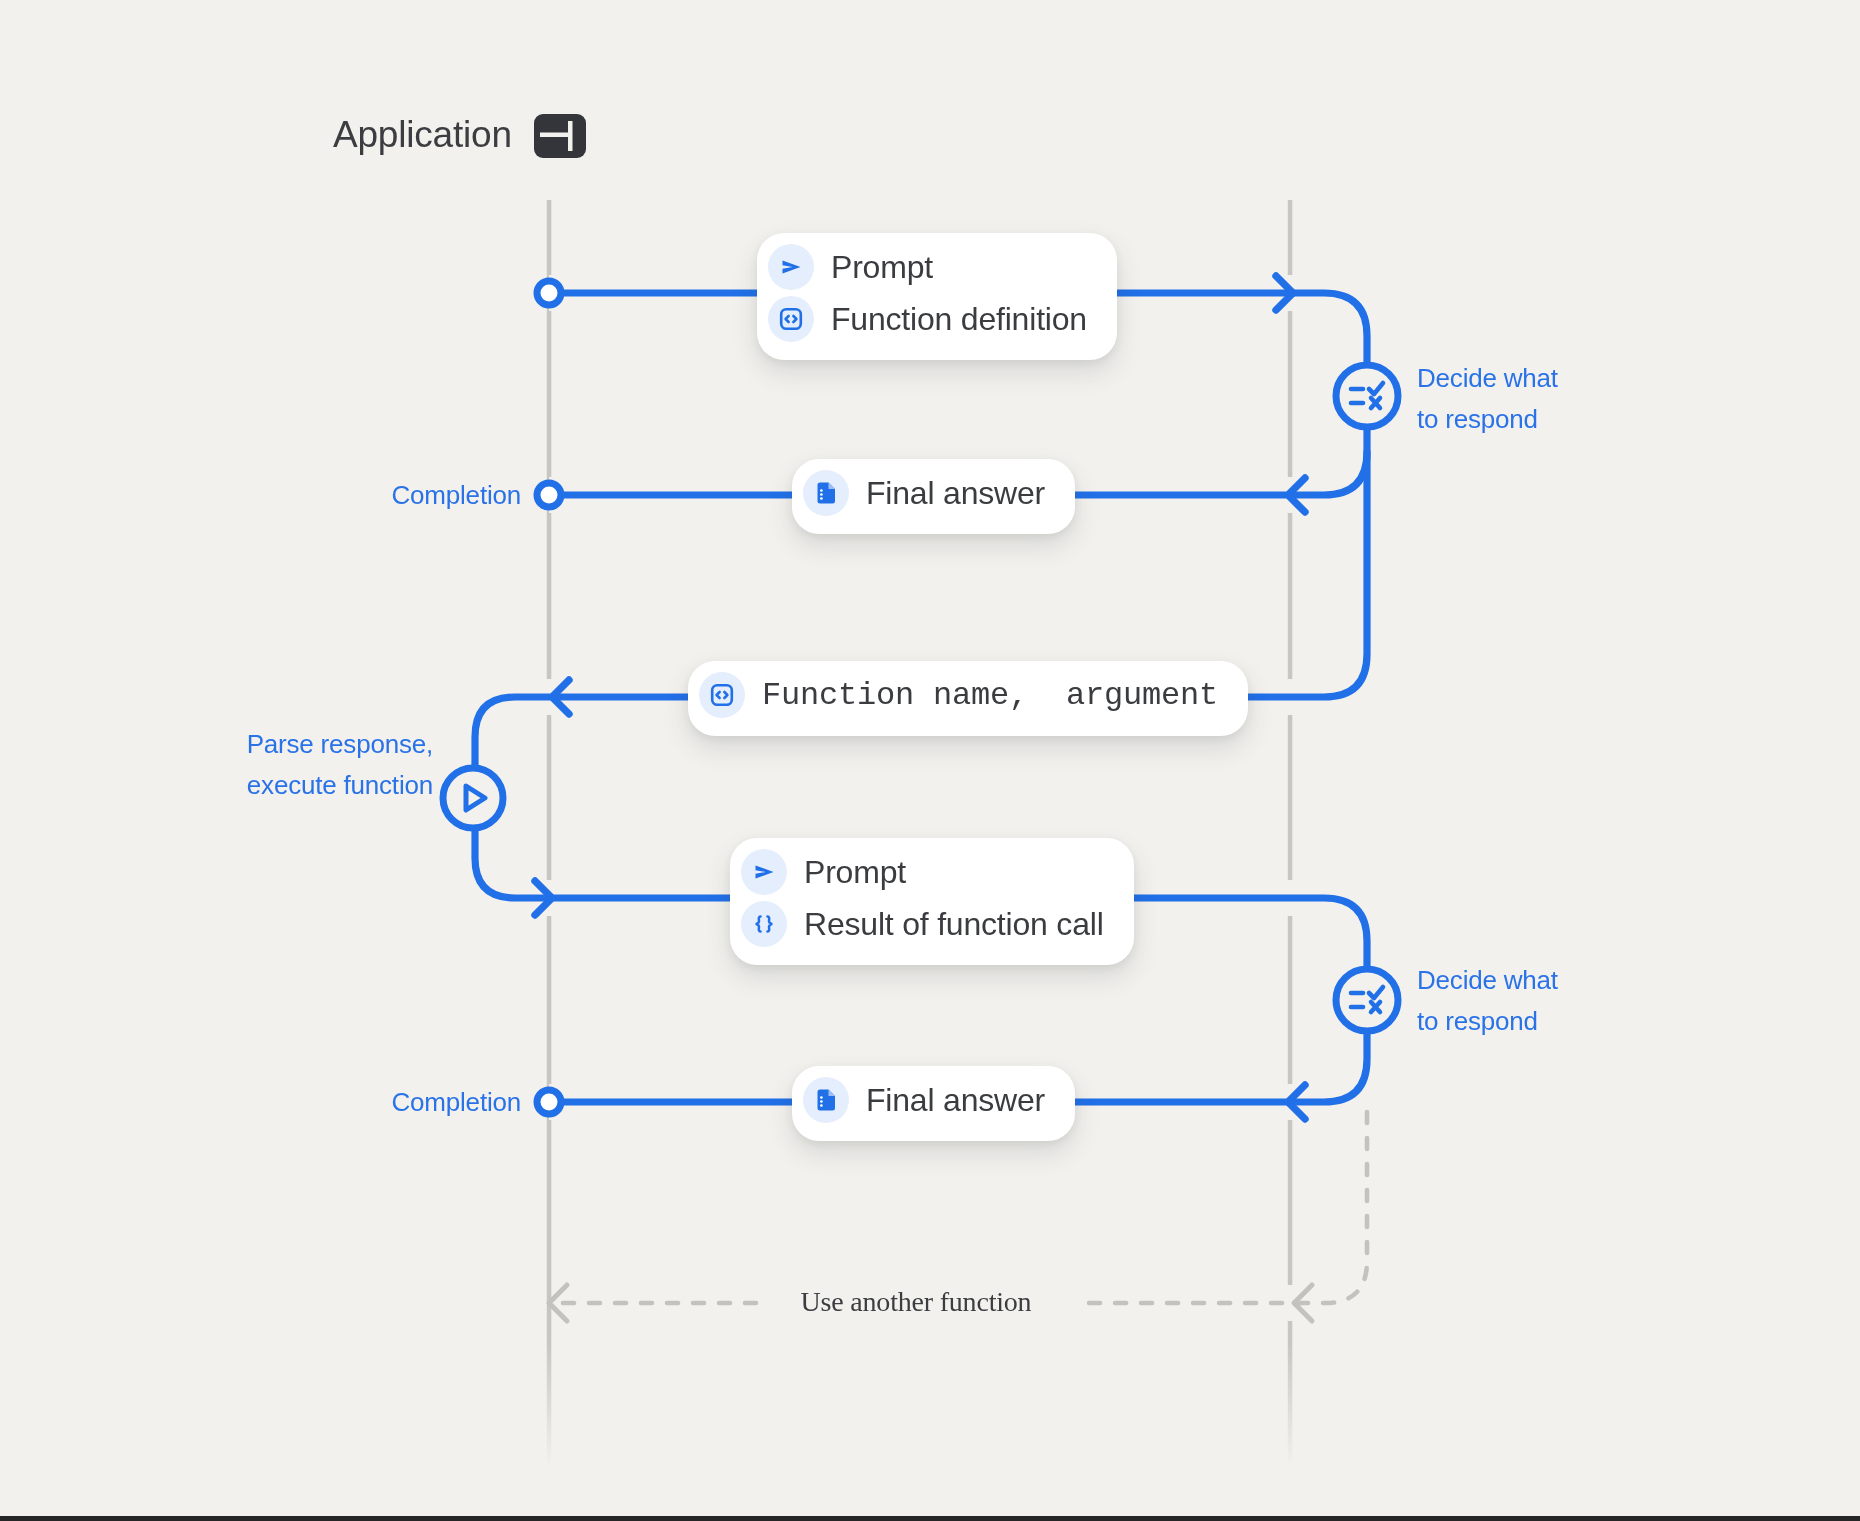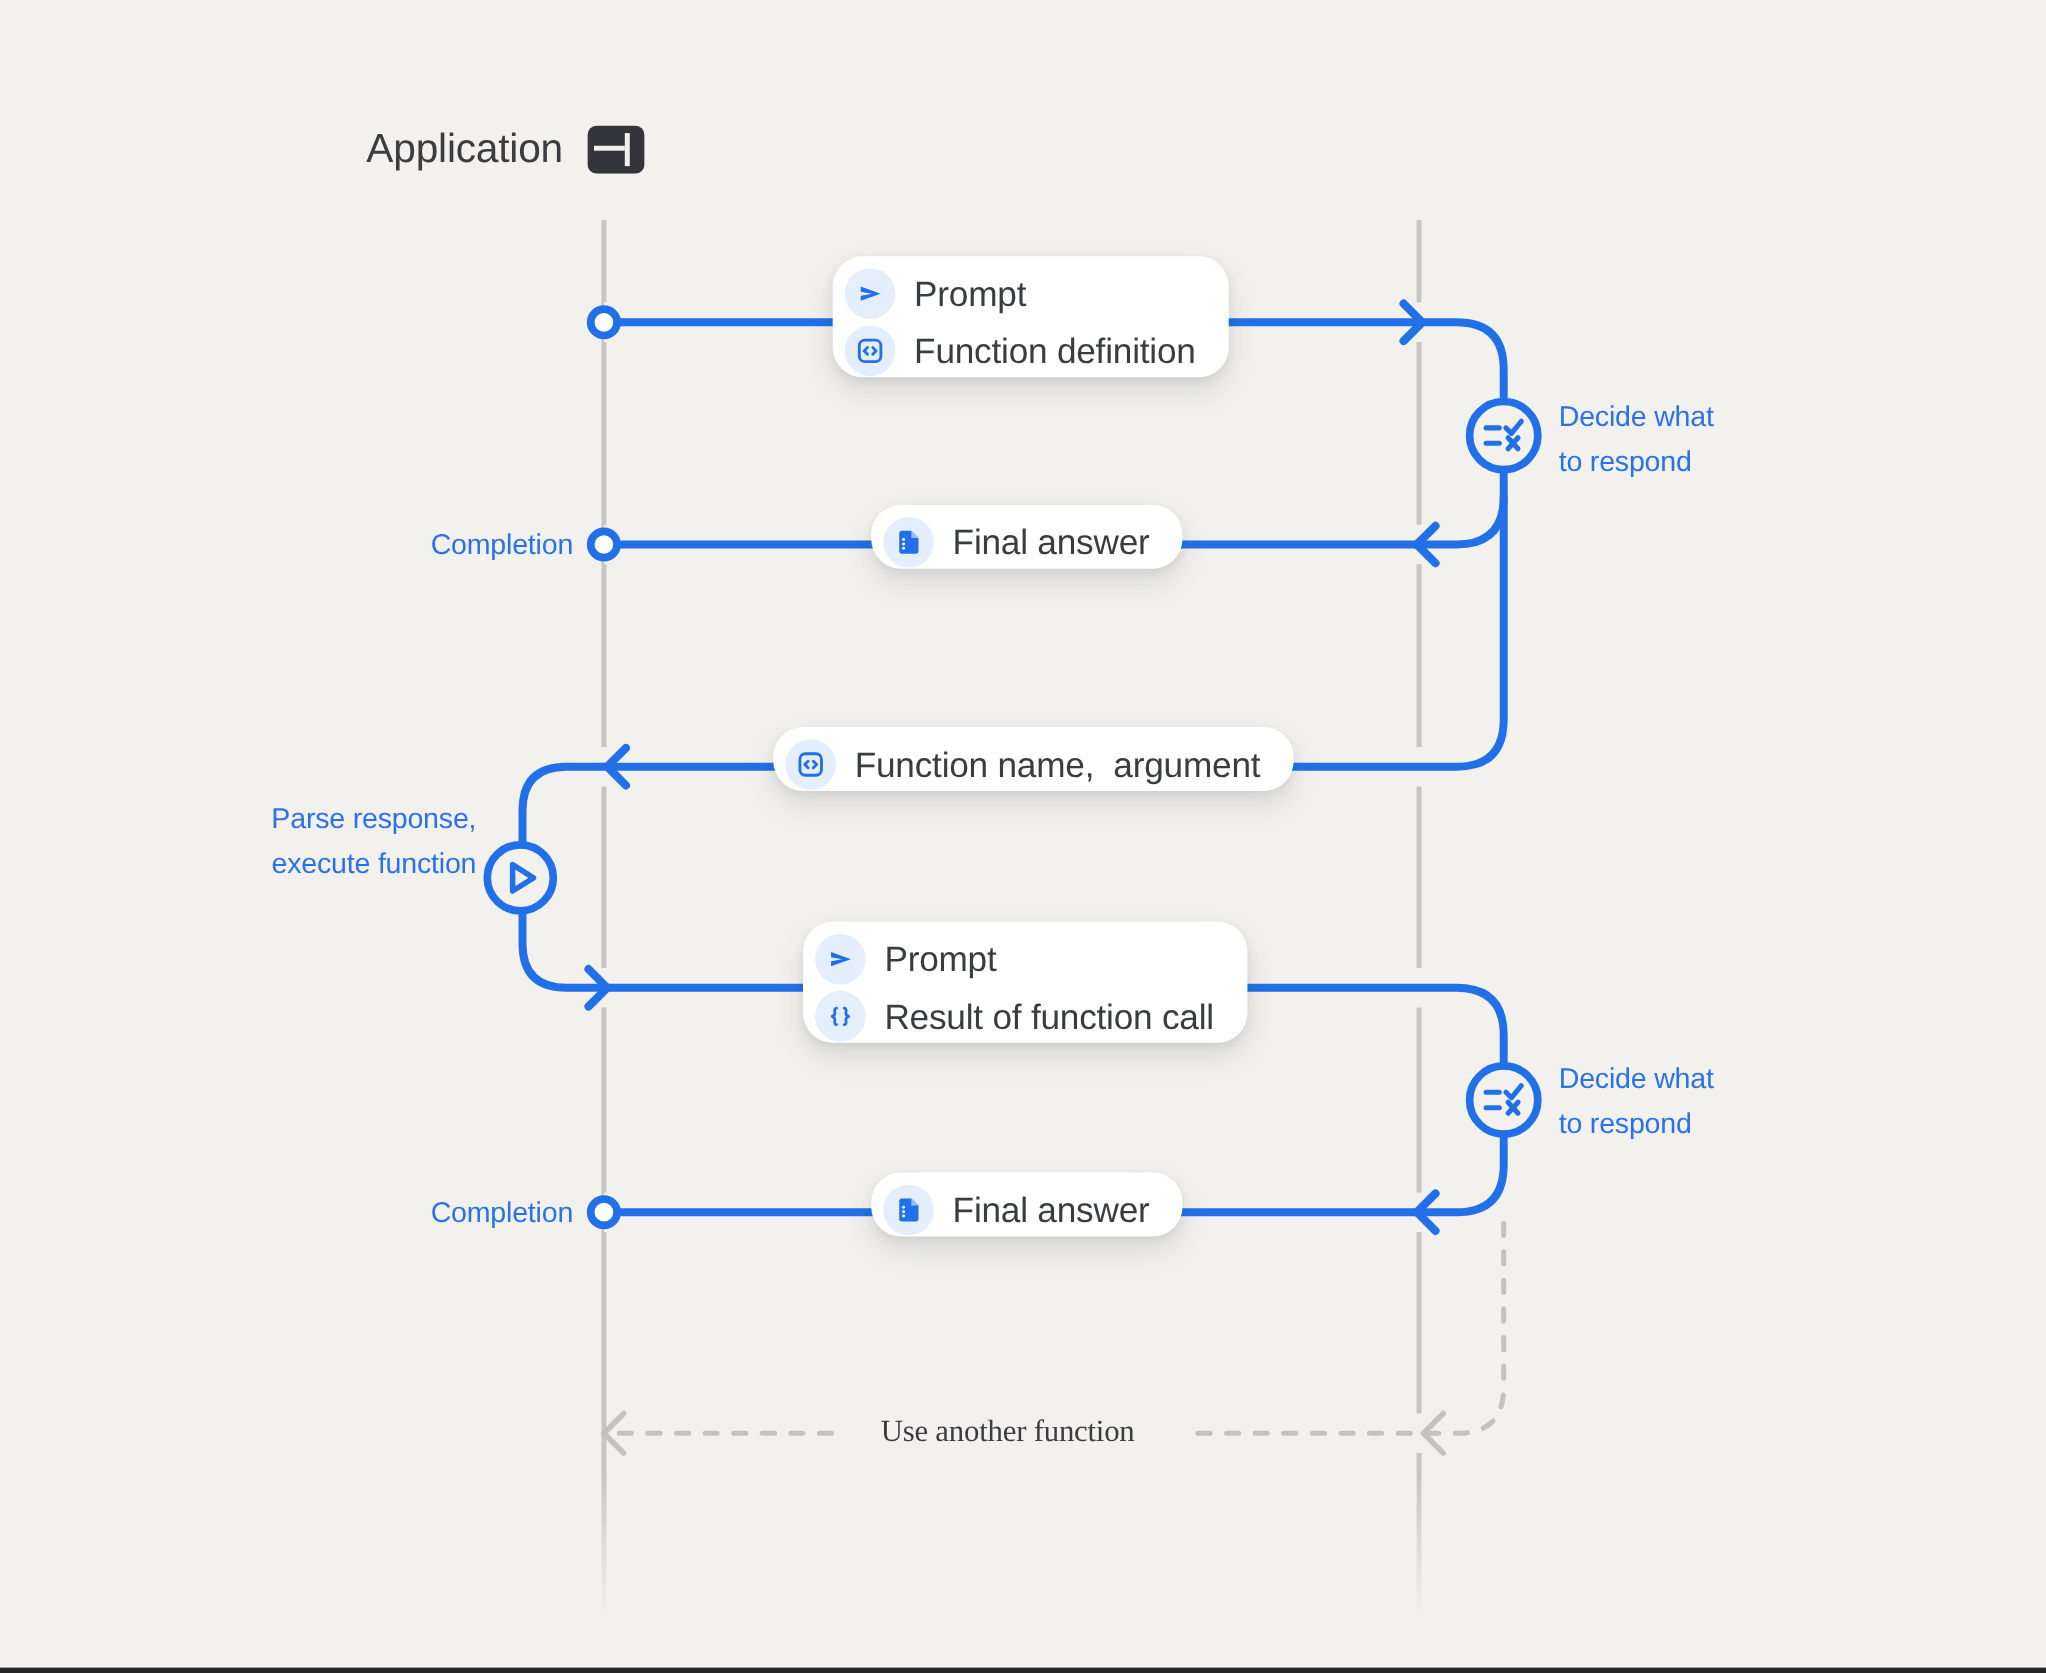--- a/index.html
+++ b/index.html
@@ -16,21 +16,21 @@
   
   .actor{position:absolute;display:flex;align-items:flex-start;gap:22px;}
   .actor-label{font-size:37px;font-weight:500;color:#3b3d41;letter-spacing:-.2px;}
   .actor-app{left:333px;top:114px;}
   .actor-gemini{left:1256px;top:104px;gap:24px;}
 
   
   .pill{
     position:absolute;background:#ffffff;border-radius:27px;
     display:flex;flex-direction:column;justify-content:center;gap:4px;
-    padding:10px 30px 0 11px;width:max-content;
+    padding:10px 30px 17px 11px;width:max-content;
     box-shadow:0 12px 26px rgba(60,64,67,.14),0 3px 8px rgba(60,64,67,.08);
   }
   .pill-row{display:flex;align-items:center;gap:17px;height:48px;}
   .chip{width:46px;height:46px;border-radius:50%;background:#e5eefc;
         display:flex;align-items:center;justify-content:center;flex:none;}
   .pill-label{font-size:32px;font-weight:500;color:#3a3c40;white-space:pre;letter-spacing:-.2px;}
 
   
   .note{position:absolute;font-size:26px;font-weight:500;color:#2a72e8;
         white-space:pre-line;line-height:41px;letter-spacing:-.2px;}
@@ -166,21 +166,21 @@
           <path d="M15.5 2.5 L22 9 H15.5 Z" fill="#9cc0f5"></path>
           <circle cx="8.4" cy="10.5" r="1.35" fill="#ffffff"></circle>
           <circle cx="8.4" cy="14.5" r="1.35" fill="#ffffff"></circle>
           <circle cx="8.4" cy="18.5" r="1.35" fill="#ffffff"></circle>
         </svg>
       </span>
       <span class="pill-label">Final answer</span>
     </div>
   </div>
 
-  <div class="pill" style="left:703px;top:661px;">
+  <div class="pill" style="left:688px;top:661px;font-family:Liberation Mono, monospace;">
     <div class="pill-row">
       <span class="chip">
         <svg width="26" height="26" viewBox="0 0 26 26" fill="none" stroke="#2170e8" stroke-width="2.6" stroke-linecap="round" stroke-linejoin="round">
           <rect x="3.2" y="3.2" width="19.6" height="19.6" rx="5"></rect>
           <path d="M10.6 10 L7.6 13 L10.6 16"></path>
             <path d="M15.4 10 L18.4 13 L15.4 16"></path>
         </svg>
       </span>
       <span class="pill-label">Function name,  argument</span>
     </div>

